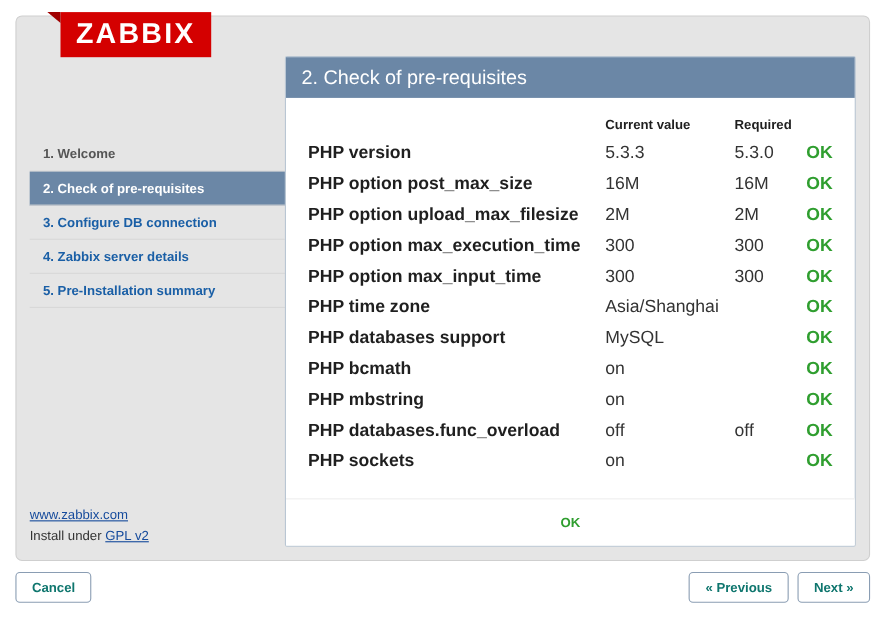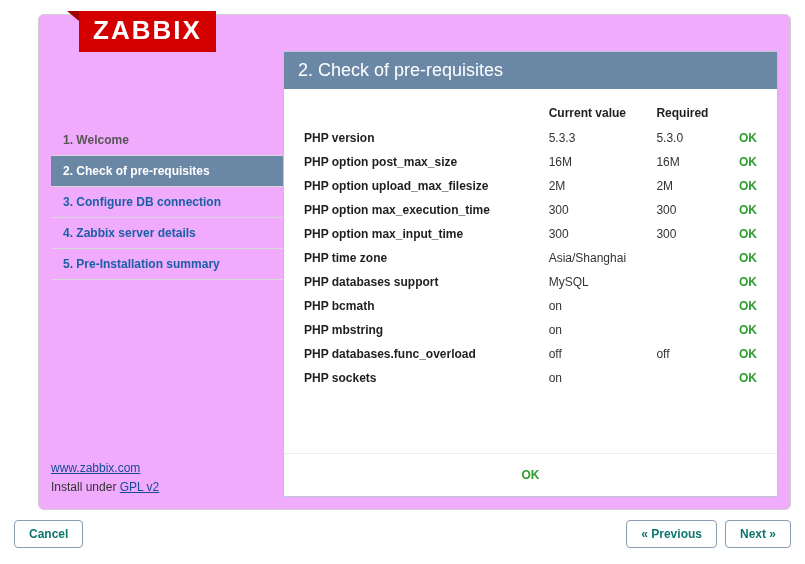--- a/index.html
+++ b/index.html
@@ -1,26 +1,26 @@
 <!DOCTYPE html>
 <html><head>
 <meta charset="utf-8">
 <style>
 * { box-sizing: border-box; margin: 0; padding: 0; }
 body { font-family: Verdana, Arial, sans-serif; font-size: 12px; background: #fff; }
 .wrapper { width: 805px; height: 564px; background: #fff; position: relative; }
-.panel { position: absolute; left: 14px; top: 14px; right: 14px; bottom: 54px; background: #f0abfc; border: 1px solid #cfcfcf; border-radius: 6px; margin-left: 24px; }
+.panel { position: absolute; left: 14px; top: 14px; right: 14px; bottom: 54px; background: #e5e5e5; border: 1px solid #cfcfcf; border-radius: 6px; }
 .logo { position: absolute; top: -4px; left: 40px; background: #d40000; color: #fff; font-size: 26px; font-weight: bold; letter-spacing: 2px; padding: 4px 14px 6px 14px; font-family: Arial, sans-serif; }
 .logo::before { content: ""; position: absolute; left: -12px; top: 0; width: 0; height: 0; border-top: 10px solid #a00000; border-left: 12px solid transparent; }
 .content-right { position: absolute; left: 244px; right: 12px; top: 36px; bottom: 12px; background: #fff; border: 1px solid #b9c6d3; border-radius: 2px; }
 .title-bar { background: #6b87a6; color: #fff; font-size: 18px; padding: 8px 14px; font-family: Verdana, sans-serif; }
 .scroll-area { position: absolute; top: 38px; left: 0; right: 0; bottom: 48px; overflow-y: scroll; padding: 10px 16px; }
 table.prereq { width: 100%; border-collapse: collapse; }
 table.prereq th { text-align: left; font-weight: bold; color: #1f1f1f; font-size: 12px; padding: 6px 4px; }
-table.prereq td { padding: 5px 4px; color: #333; font-size: 12px; vertical-align: top; }
+table.prereq td { padding: 5px 4px; color: #333; font-size: 16px; vertical-align: top; }
 table.prereq td.name { font-weight: bold; color: #1f1f1f; }
 table.prereq td.ok, .overall-ok { color: #2f9e2f; font-weight: bold; }
 .overall-row { position: absolute; bottom: 0; left: 0; right: 0; text-align: center; padding: 14px 0; background: #fff; border-top: 1px solid #eee; }
 .sidebar { position: absolute; left: 12px; top: 110px; width: 232px; }
 .nav-item { padding: 8px 12px; color: #1a5fa6; font-weight: bold; font-size: 12px; cursor: pointer; border-bottom: 1px solid #d8d8d8; }
 .nav-item.active { background: #6b87a6; color: #fff; }
 .nav-item.done { color: #555; }
 .footer-links { position: absolute; left: 12px; bottom: 12px; font-size: 12px; color: #333; line-height: 1.6; }
 .footer-links a { color: #164b9c; text-decoration: underline; }
 .buttons-row { position: absolute; left: 14px; right: 14px; bottom: 10px; height: 34px; }

